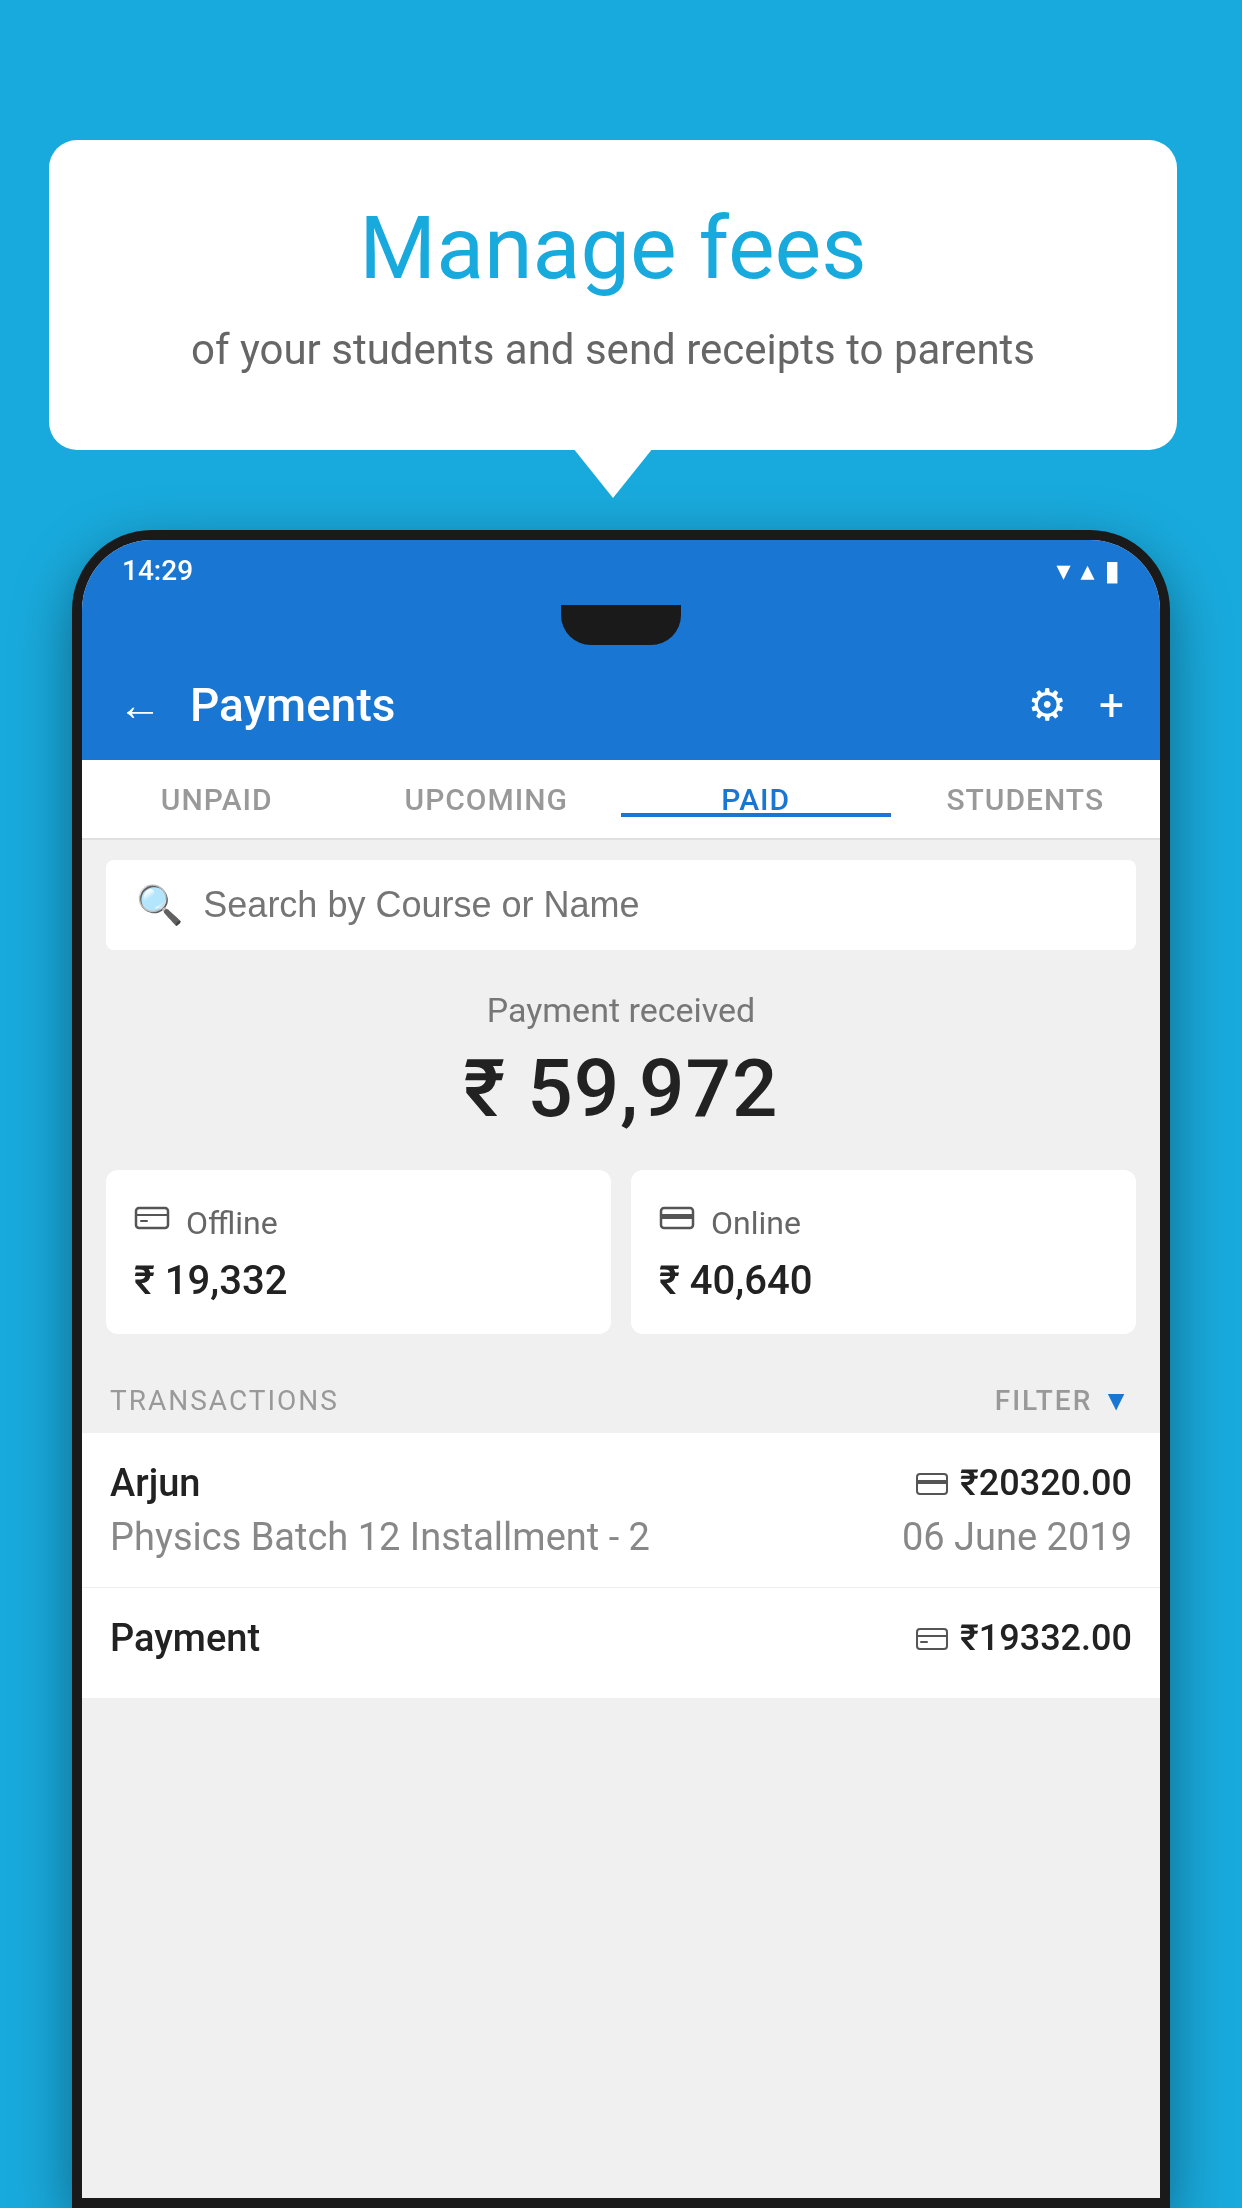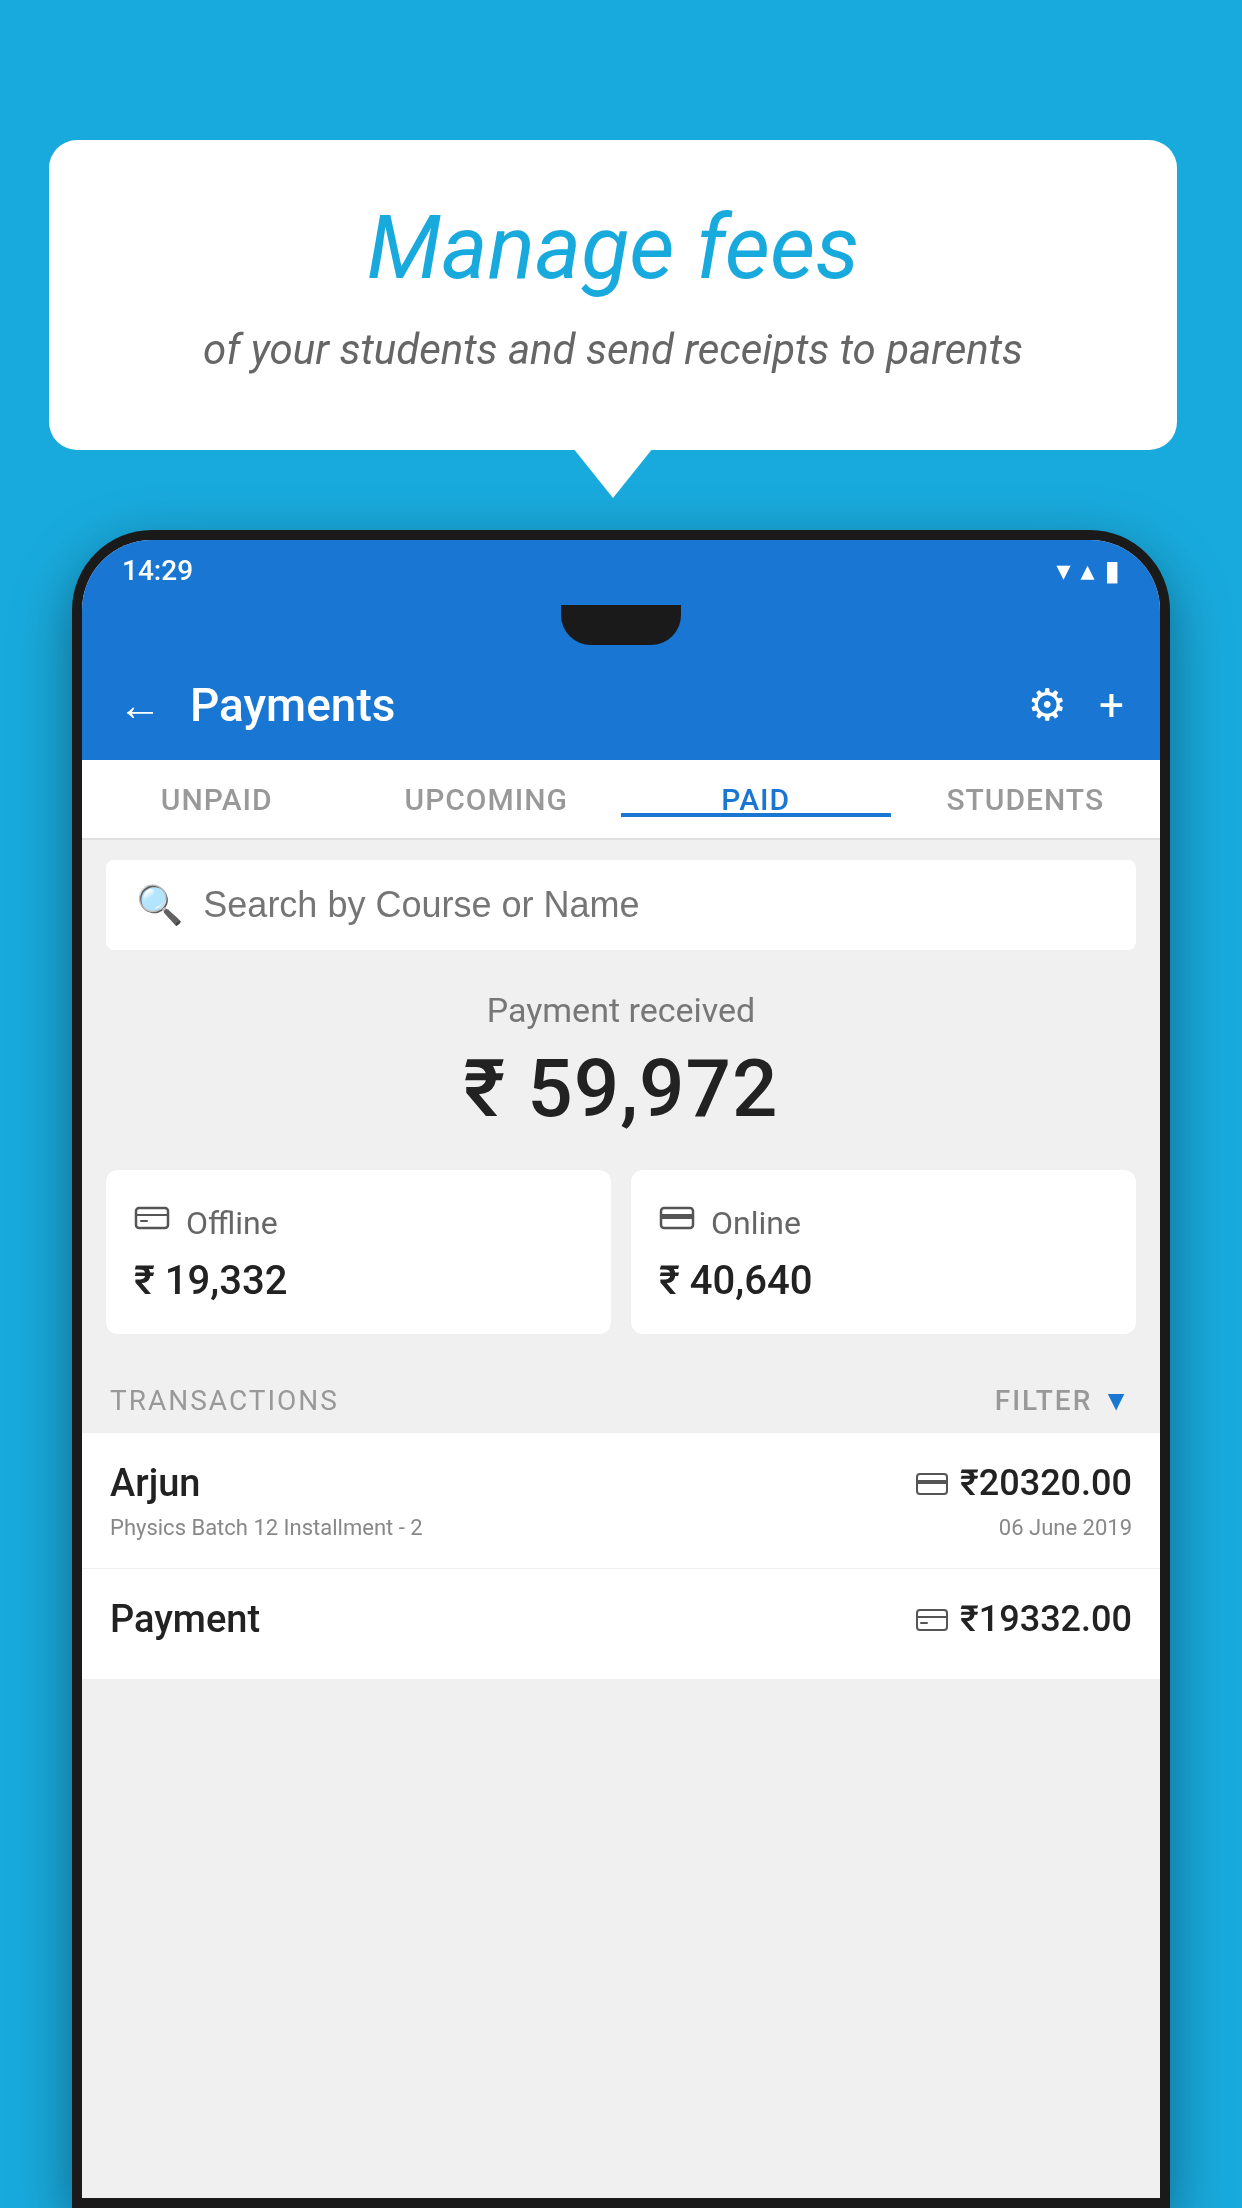--- a/index.html
+++ b/index.html
@@ -15,21 +15,20 @@
 
     
     .speech-bubble-container {
       position: absolute;
       top: 140px;
       left: 49px;
       right: 65px;
       display: flex;
       flex-direction: column;
       align-items: flex-end;
-      font-style: italic;
     }
 
     .speech-bubble {
       background: white;
       border-radius: 28px;
       padding: 60px 80px 70px;
       width: 100%;
       text-align: center;
       position: relative;
     }
@@ -336,21 +335,21 @@
       color: #222;
       display: flex;
       align-items: center;
       gap: 12px;
     }
 
     .transaction-detail {
       display: flex;
       justify-content: space-between;
       color: #888;
-      font-size: 22px;
+      font-size: 38px;
     }
 
     .transaction-course {
       flex: 1;
       margin-right: 20px;
     }
 
     .transaction-date {
       color: #888;
     }

